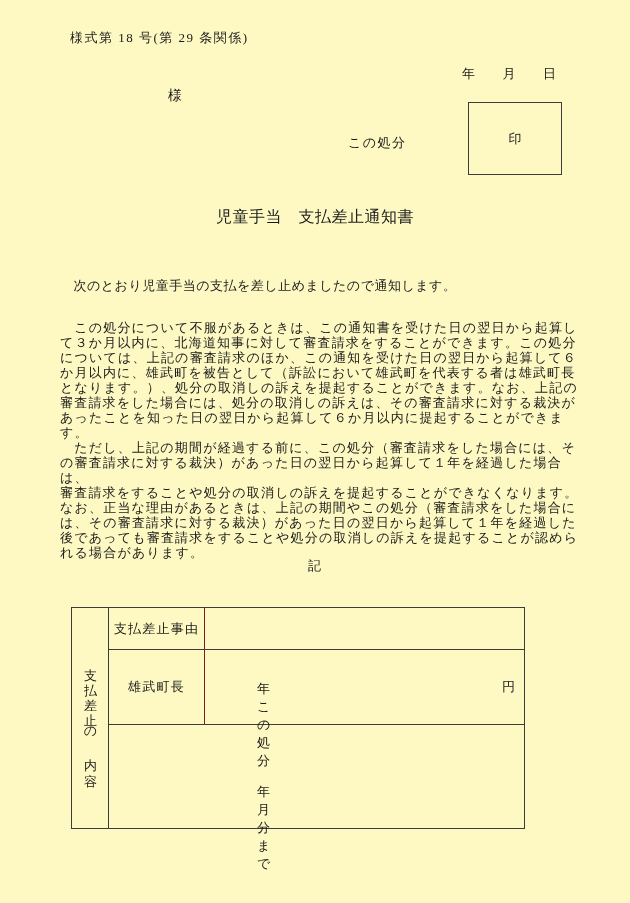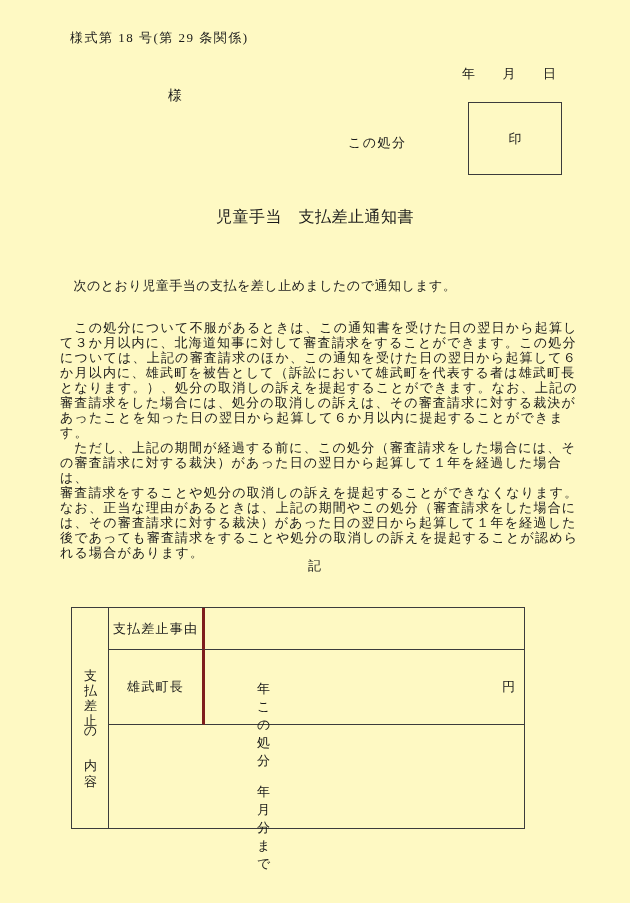--- a/index.html
+++ b/index.html
@@ -69,21 +69,21 @@
   .vheader {
     grid-row: 1 / 4; grid-column: 1;
     border-right: 1px solid #3c3c3c;
     display: flex; align-items: center; justify-content: center;
   }
   .vtext {
     writing-mode: vertical-lr;
     letter-spacing: 15px;
   }
   .label {
-    border-right: 3px solid #7f1d1d;
+    border-right: 1px solid #7f1d1d;
     border-bottom: 1px solid #3c3c3c;
     display: flex; align-items: center; justify-content: center;
     letter-spacing: 1.2px;
   }
   .value { border-bottom: 1px solid #3c3c3c; }
   .last { border-bottom: none; }
   .amount {
     display: flex; align-items: center; justify-content: flex-end;
     padding-right: 9px;
   }

